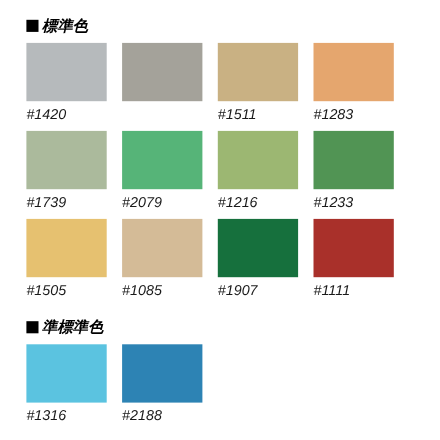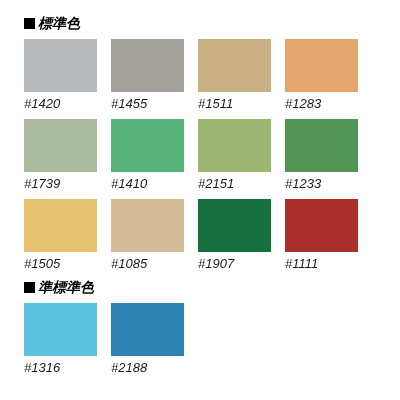--- a/index.html
+++ b/index.html
@@ -19,21 +19,21 @@
     height: 400px;
     box-sizing: border-box;
     font-style: italic;
   }
   .section {
     position: absolute;
     left: 0;
     width: 400px;
   }
   .section-standard { top: 14px; }
-  .section-semi { top: 278px; }
+  .section-semi { top: 288px; }
 
   .section-header {
     display: flex;
     align-items: center;
     margin-left: 24px;
     height: 18px;
   }
   .header-marker {
     width: 11px;
     height: 11px;
@@ -90,42 +90,41 @@
       <span class="header-text">標準色</span>
     </div>
     <div class="swatch-grid">
 
       <div class="swatch-cell">
         <span class="swatch-chip" style="background: rgb(182, 186, 188);"></span>
         <div class="swatch-label">#1420</div>
       </div>
       <div class="swatch-cell">
         <span class="swatch-chip" style="background: rgb(164, 162, 154);"></span>
-        <div class="swatch-label">#1455</div>
       </div>
       <div class="swatch-cell">
         <span class="swatch-chip" style="background: rgb(201, 177, 131);"></span>
         <div class="swatch-label">#1511</div>
       </div>
       <div class="swatch-cell">
         <span class="swatch-chip" style="background: rgb(229, 166, 110);"></span>
         <div class="swatch-label">#1283</div>
       </div>
 
       <div class="swatch-cell">
         <span class="swatch-chip" style="background: rgb(171, 186, 156);"></span>
         <div class="swatch-label">#1739</div>
       </div>
       <div class="swatch-cell">
         <span class="swatch-chip" style="background: rgb(86, 180, 120);"></span>
-        <div class="swatch-label">#1410</div>
+        <div class="swatch-label">#2079</div>
       </div>
       <div class="swatch-cell">
         <span class="swatch-chip" style="background: rgb(156, 183, 114);"></span>
-        <div class="swatch-label">#2151</div>
+        <div class="swatch-label">#1216</div>
       </div>
       <div class="swatch-cell">
         <span class="swatch-chip" style="background: rgb(81, 148, 84);"></span>
         <div class="swatch-label">#1233</div>
       </div>
 
       <div class="swatch-cell">
         <span class="swatch-chip" style="background: rgb(230, 193, 112);"></span>
         <div class="swatch-label">#1505</div>
       </div>

